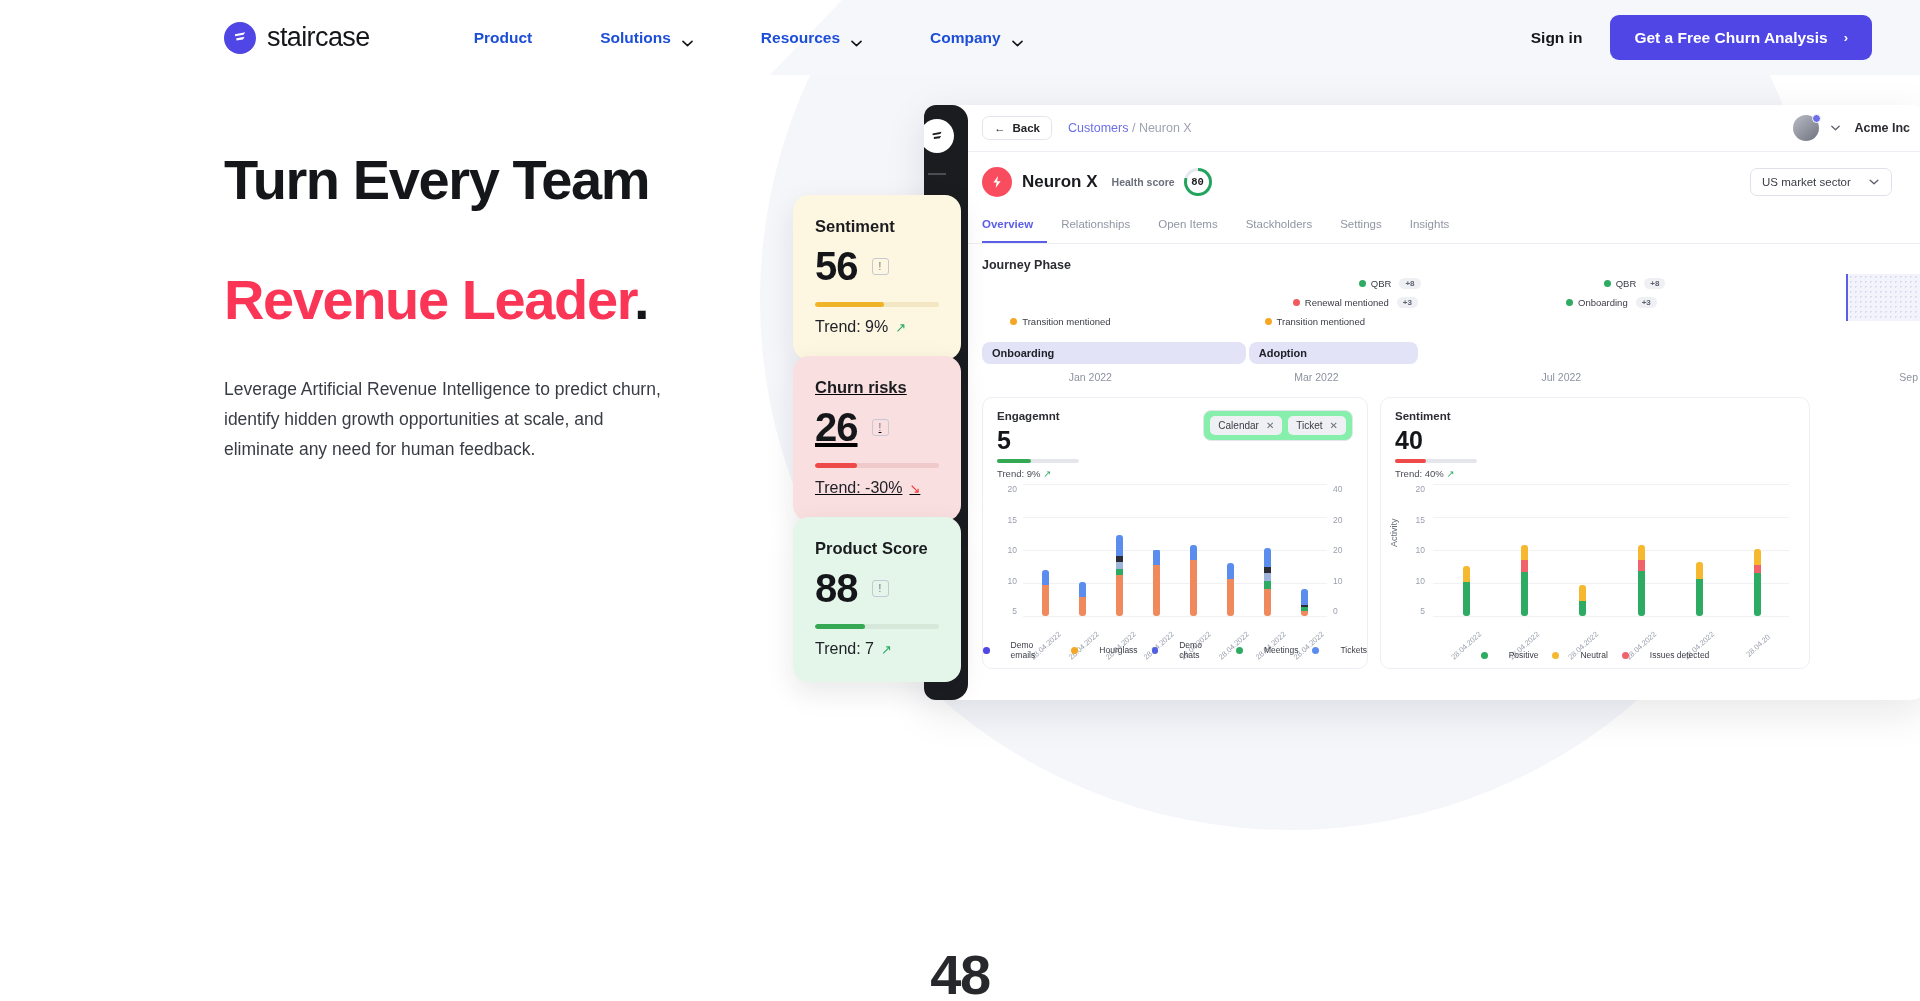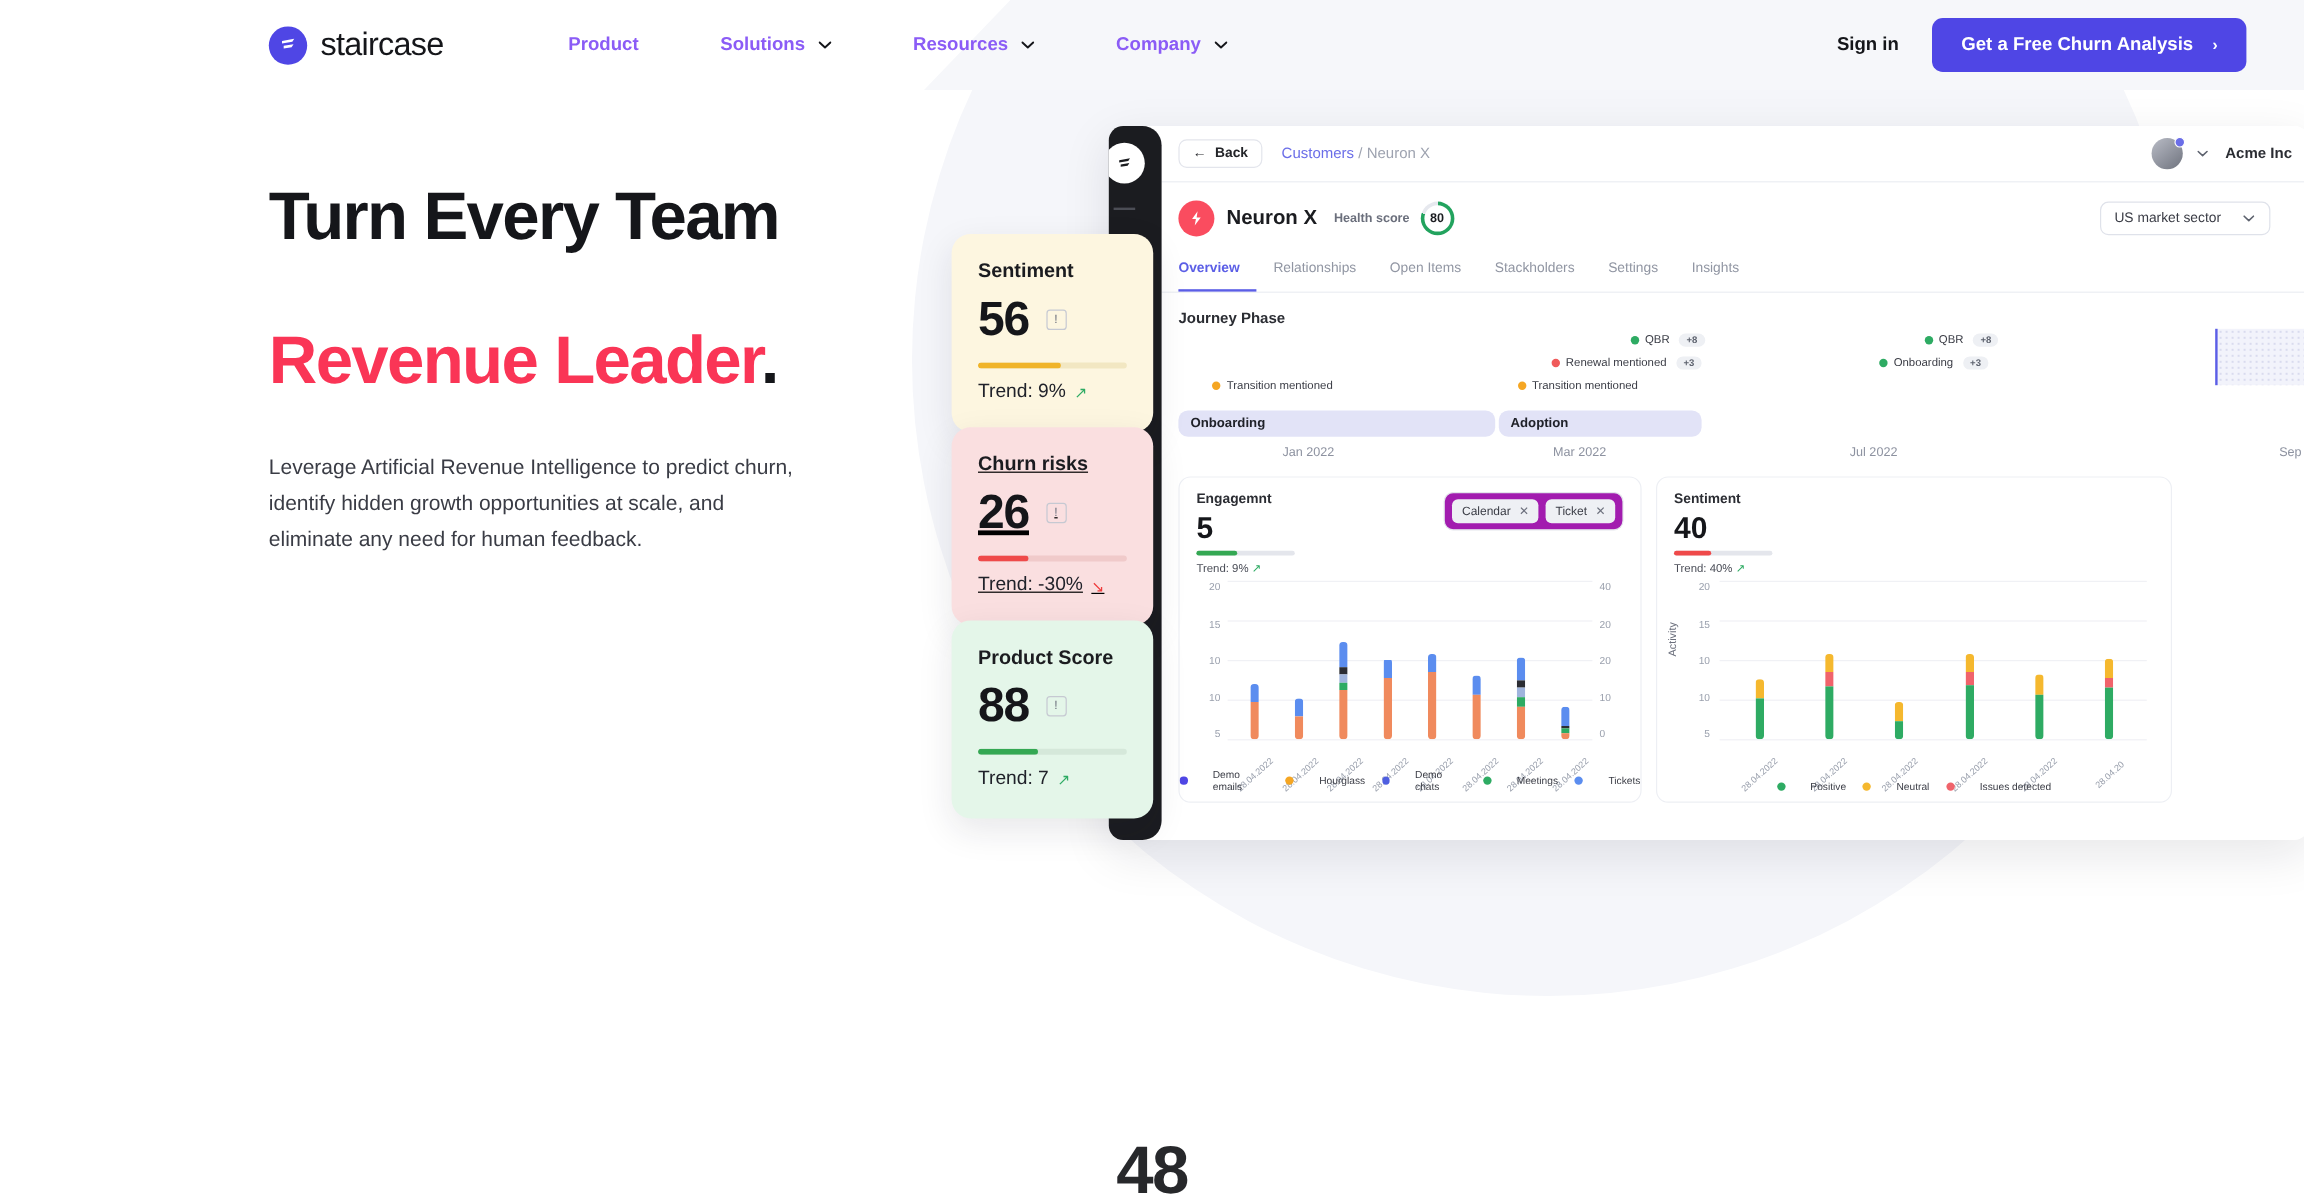--- a/index.html
+++ b/index.html
@@ -30,22 +30,22 @@
   .nav-inner { display:flex; align-items:center; width:100%; padding-left:224px; padding-right:48px; }
   .brand { display:flex; align-items:center; gap:11px; }
   .brand-mark {
     width:32px; height:32px; border-radius:50%;
     background:#4f46e5; display:flex; align-items:center; justify-content:center;
   }
   .brand-name { font-size:27px; font-weight:400; color:#15161a; letter-spacing:-0.6px; }
 
   .nav-links { display:flex; align-items:center; margin-left:70px; gap:0; }
   .nav-link {
-    display:flex; align-items:center; gap:11px;
-    font-size:15.5px; font-weight:700; color:#8b5cf6;
+    display:flex; align-items:flex-end; gap:11px;
+    font-size:15.5px; font-weight:700; color:#1d4ed8;
     padding:0 34px; cursor:pointer; white-space:nowrap;
   }
   .caret { display:inline-block; width:11px; height:7px; }
   .caret svg { display:block; }
 
   .nav-right { margin-left:auto; display:flex; align-items:center; gap:0; }
   .signin { font-size:15.5px; font-weight:700; color:#15161a; cursor:pointer; padding:0 28px; }
   .cta {
     display:flex; align-items:center; gap:16px;
     background:#4f46e5; color:#fff; font-size:15.5px; font-weight:700;
@@ -110,21 +110,21 @@
   .dash-head { height:60px; display:flex; align-items:center; padding:0 14px; }
   .logo-dot {
     width:30px; height:30px; border-radius:50%; background:#fa4c5f;
     display:flex; align-items:center; justify-content:center; color:#fff; font-size:16px;
   }
   .cust-name { margin-left:10px; font-size:17px; font-weight:700; color:#1b1c20; }
   .hs-label { margin-left:14px; font-size:10.5px; color:#6b6f7c; font-weight:600; }
   .hs-ring {
     margin-left:9px; width:28px; height:28px; border-radius:50%;
     background: conic-gradient(#22a35e 0 80%, #e6e8ee 80% 100%);
-    display:flex; align-items:center; justify-content:center;
+    display:flex; align-items:center; justify-content:center;font-family:Liberation Mono, monospace;
   }
   .hs-ring span {
     width:22px;height:22px;border-radius:50%;background:#fff;
     display:flex;align-items:center;justify-content:center;
     font-size:10.5px; font-weight:700; color:#1b1c20;
   }
   .sel {
     margin-left:auto; margin-right:18px; display:flex; align-items:center; gap:10px;
     border:1px solid #dfe2ea; border-radius:7px; padding:7px 11px;
     font-size:11.5px; color:#3a3c45; min-width:142px; cursor:pointer; background:#fff;
@@ -172,21 +172,21 @@
   }
   .panel.left { width:386px; }
   .panel.right { width:430px; }
   .p-title { font-size:11.5px; font-weight:600; color:#2b2d33; }
   .p-big { font-size:25px; font-weight:700; color:#15161a; margin-top:6px; line-height:1; }
   .p-bar { width:82px; height:4px; border-radius:3px; background:#e4e6ec; margin-top:6px; position:relative; }
   .p-bar i { position:absolute; left:0; top:0; bottom:0; border-radius:3px; display:block; }
   .p-trend { font-size:9.5px; color:#4a4d57; margin-top:5px; }
   .chips {
     position:absolute; right:14px; top:12px; display:flex; gap:6px;
-    border:1px solid #e4e6ec; border-radius:8px; padding:5px 6px; background:#a21caf;
+    border:1px solid #e4e6ec; border-radius:8px; padding:5px 6px; background:#86efac;
   }
   .chip {
     background:#eef0f4; color:#3a3c45; font-size:10px; border-radius:5px;
     padding:4px 8px; display:flex; align-items:center; gap:7px; cursor:pointer;
   }
   .chip .x { color:#6b6f7c; font-size:10px; }
 
   .plot { position:absolute; left:14px; right:14px; top:86px; bottom:34px; }
   .yax, .yax-r {
     position:absolute; top:0; bottom:18px; width:20px;

